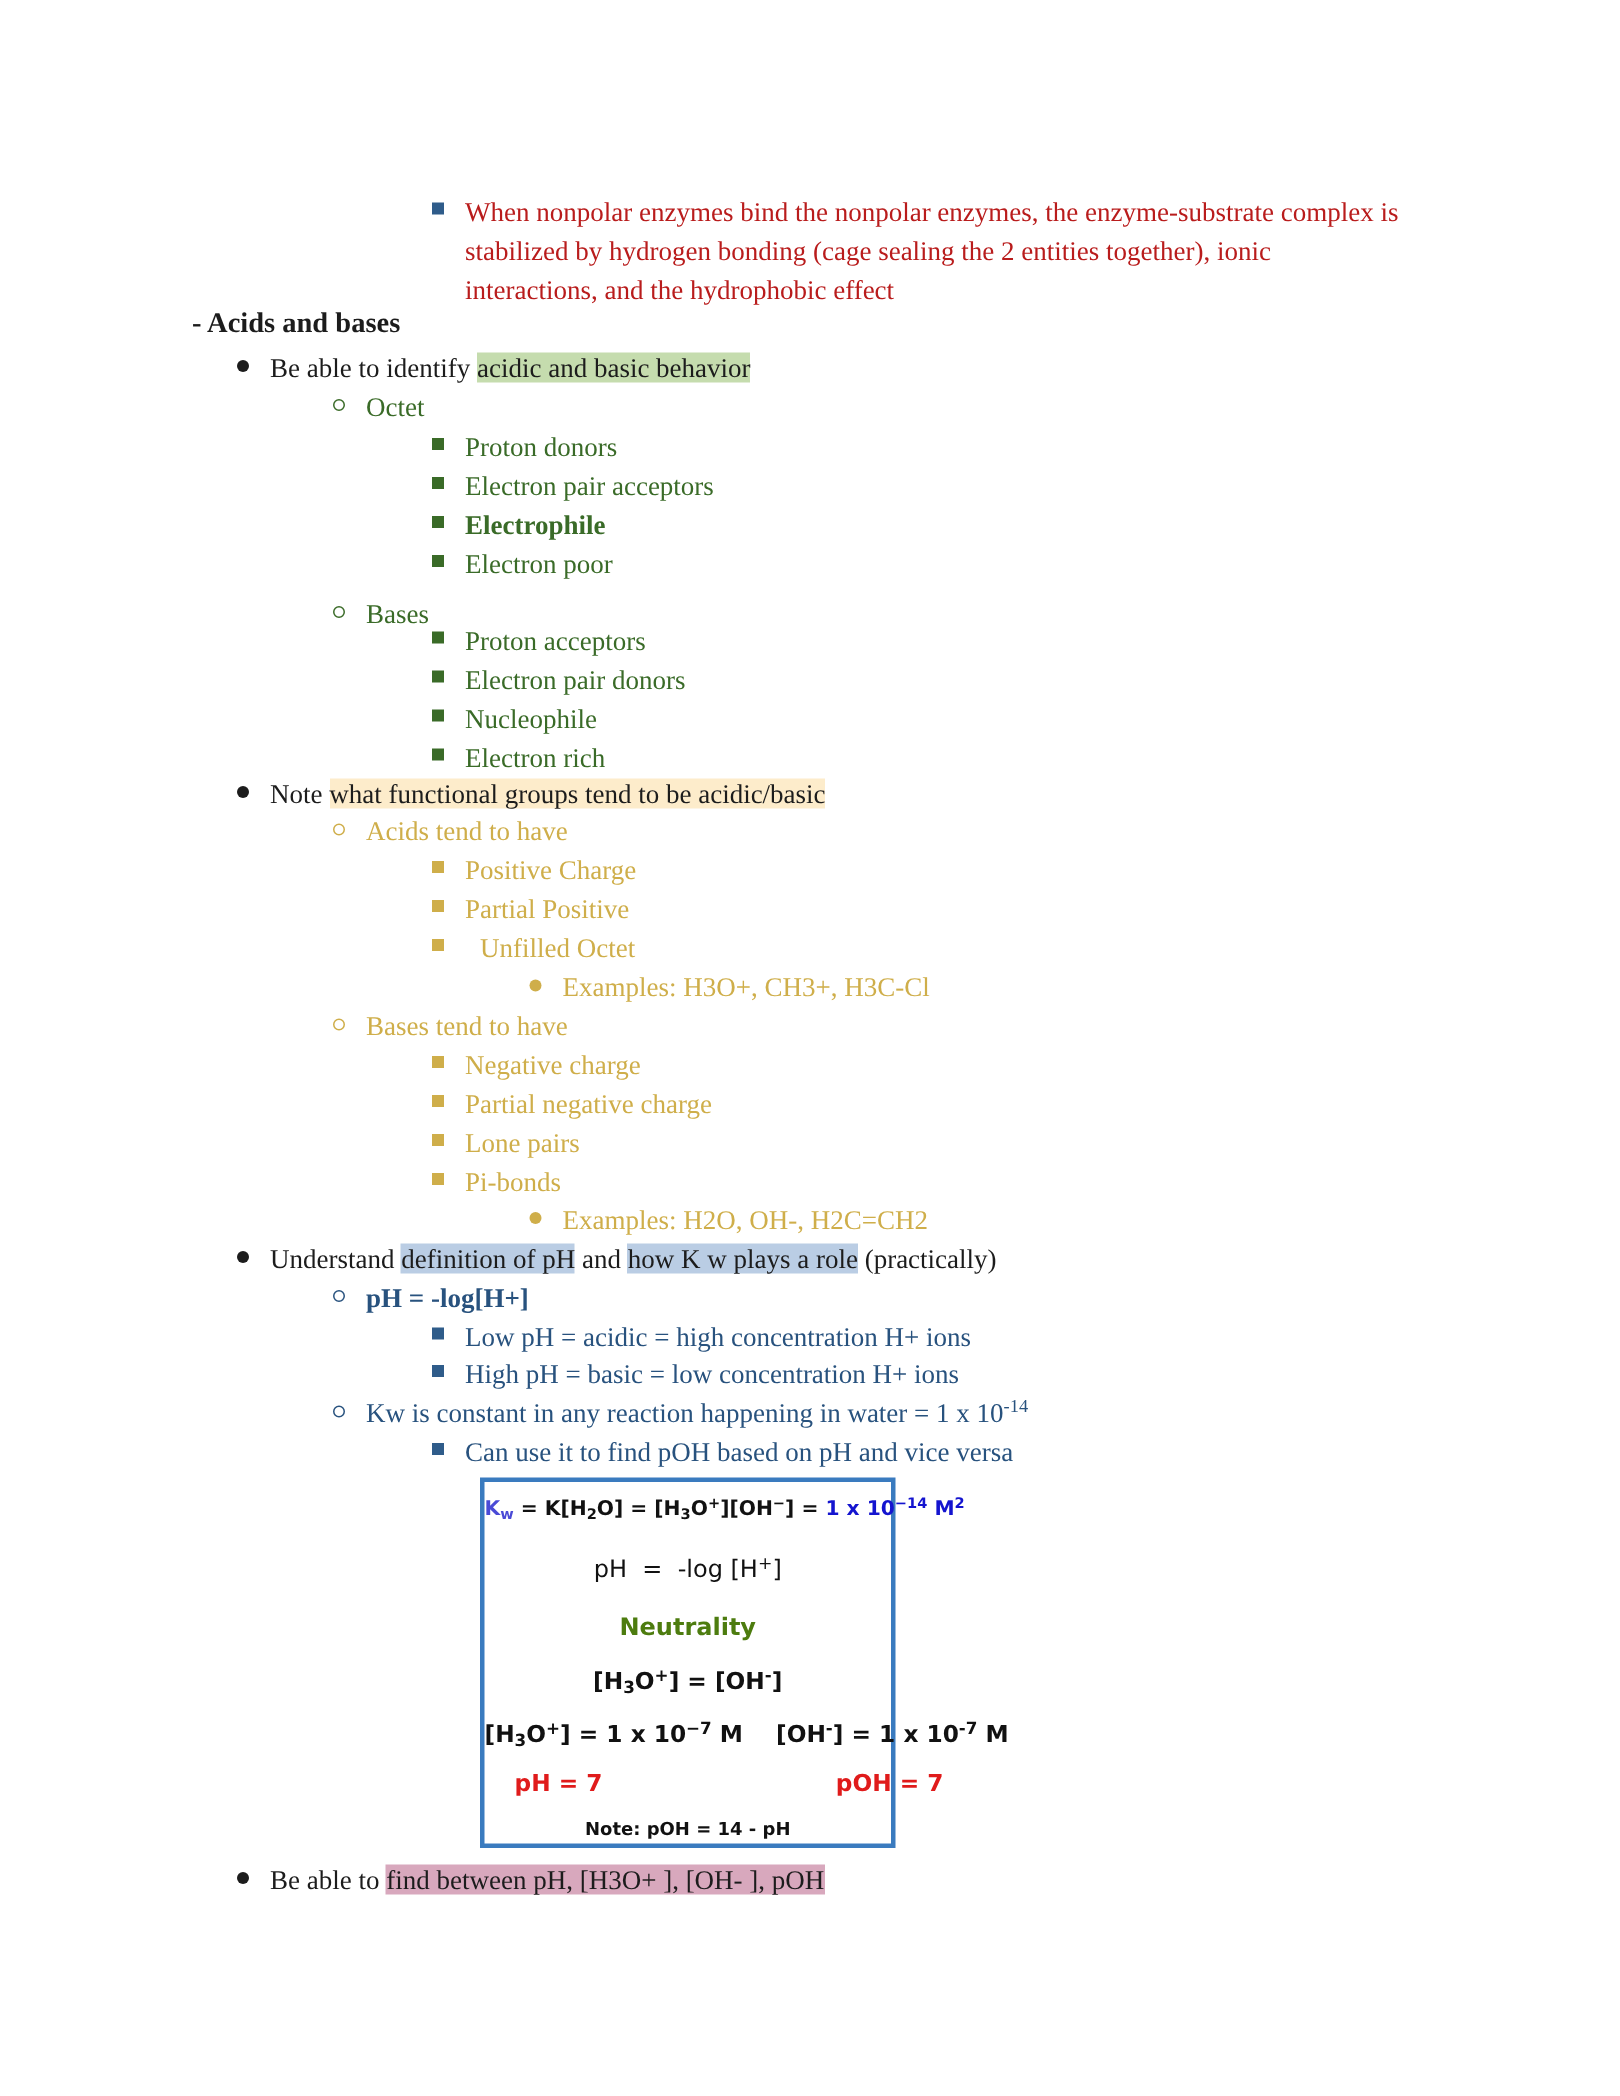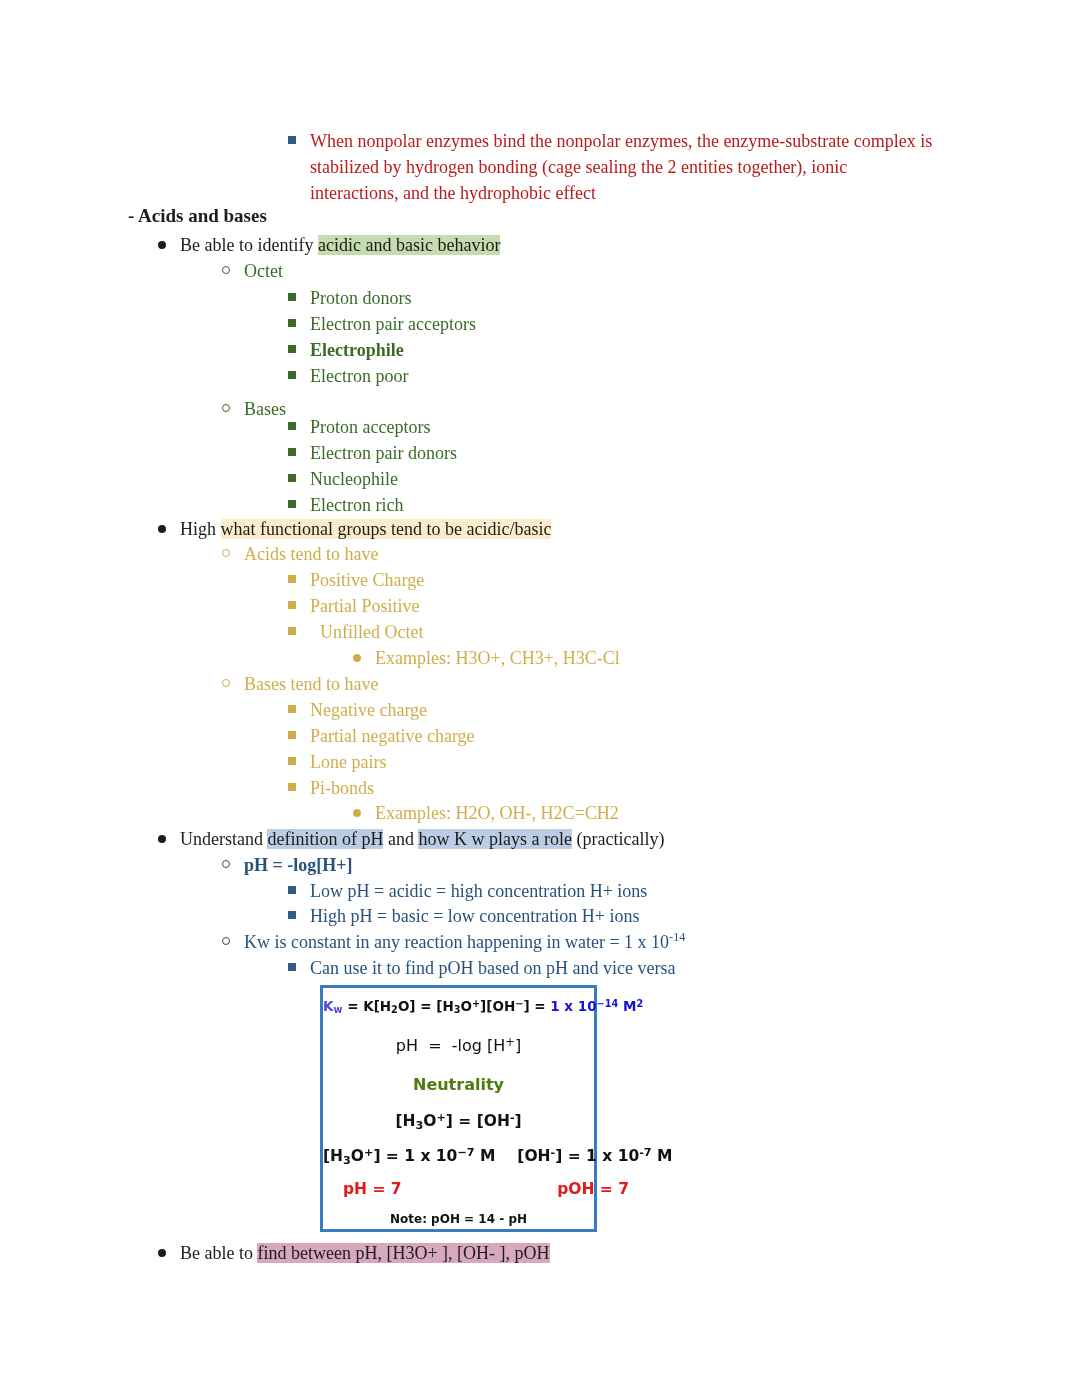--- a/index.html
+++ b/index.html
@@ -210,21 +210,21 @@
     <span class="bullet b-sq"><span class="sq-glyph sq-green"></span></span>
     <span class="txt">Nucleophile</span>
   </div>
   <div class="abs row lvl-3 fs-body c-green" style="top:492px;">
     <span class="bullet b-sq"><span class="sq-glyph sq-green"></span></span>
     <span class="txt">Electron rich</span>
   </div>
 
   <div class="abs row lvl-1 fs-body c-black" style="top:516px;">
     <span class="bullet b-dot"><span class="dot-glyph"></span></span>
-    <span class="txt"><span>High </span><span class="hl-cream">what functional groups tend to be acidic/basic</span></span>
+    <span class="txt"><span>Note </span><span class="hl-cream">what functional groups tend to be acidic/basic</span></span>
   </div>
 
   <div class="abs row lvl-2 fs-body c-gold" style="top:541px;">
     <span class="bullet b-circ"><span class="circ-glyph"></span></span>
     <span class="txt">Acids tend to have</span>
   </div>
 
   <div class="abs row lvl-3 fs-body c-gold" style="top:567px;">
     <span class="bullet b-sq"><span class="sq-glyph sq-gold"></span></span>
     <span class="txt">Positive Charge</span>

